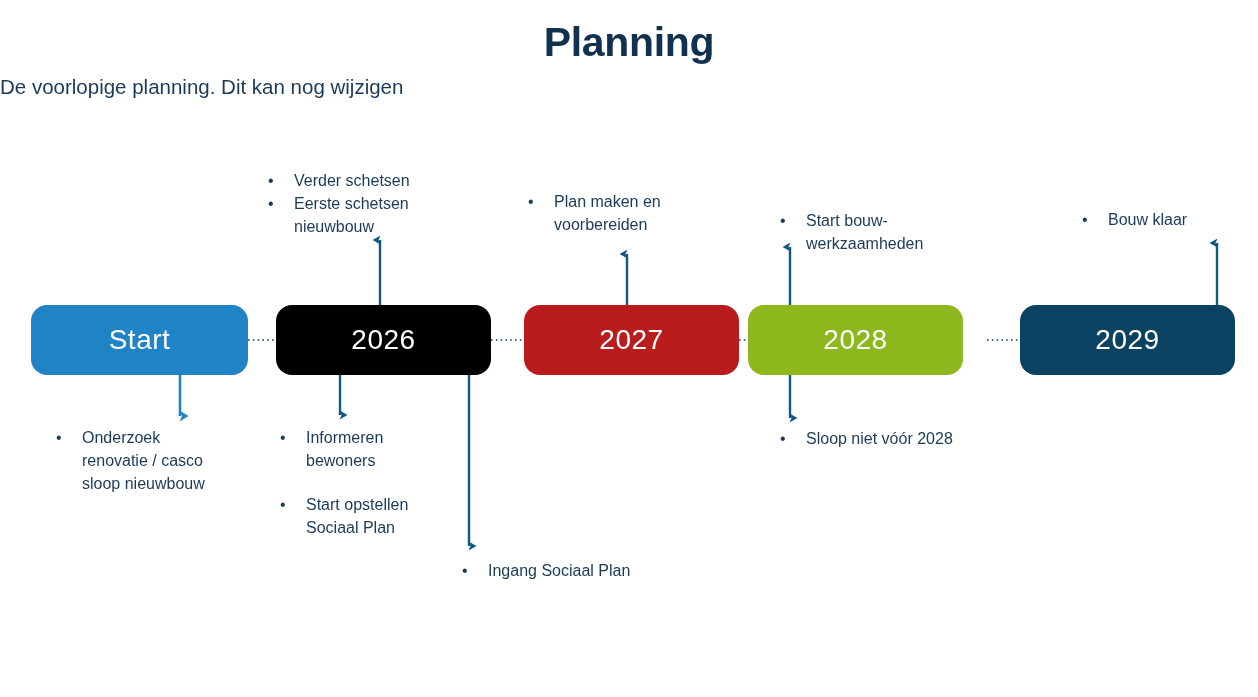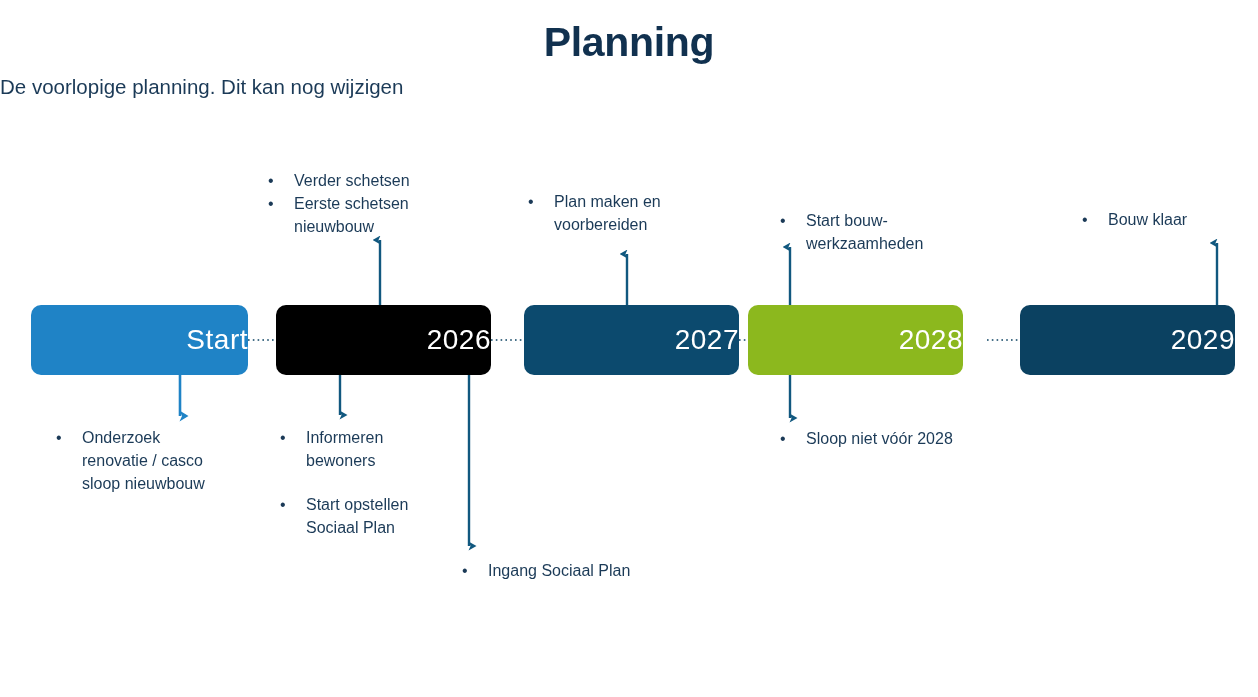--- a/index.html
+++ b/index.html
@@ -52,24 +52,24 @@
     top: 0;
     width: 1258px;
     height: 697px;
     pointer-events: none;
   }
 
   
   .box {
     position: absolute;
     height: 70px;
-    border-radius: 10px;
+    border-radius: 16px;
     display: flex;
     align-items: center;
-    justify-content: flex-end;
+    justify-content: center;
     color: #ffffff;
     font-size: 28px;
     font-weight: normal;
     letter-spacing: 0.5px;
   }
   .box.start { font-size: 28px; }
 
   
   .label-block {
     position: absolute;
@@ -144,21 +144,21 @@
   </svg>
 
   <div class="box start" style="left: 31px; top: 305px; width: 217px; background: rgb(31, 131, 198);">
     <span>Start</span>
   </div>
 
   <div class="box" style="left: 276px; top: 305px; width: 215px; background: #000000;">
     <span>2026</span>
   </div>
 
-  <div class="box" style="left: 524px; top: 305px; width: 215px; background: #0c4a6e;">
+  <div class="box" style="left: 524px; top: 305px; width: 215px; background: #b91c1c;">
     <span>2027</span>
   </div>
 
   <div class="box" style="left: 748px; top: 305px; width: 215px; background: rgb(140, 184, 30);">
     <span>2028</span>
   </div>
 
   <div class="box" style="left: 1020px; top: 305px; width: 215px; background: rgb(11, 65, 97);">
     <span>2029</span>
   </div>

